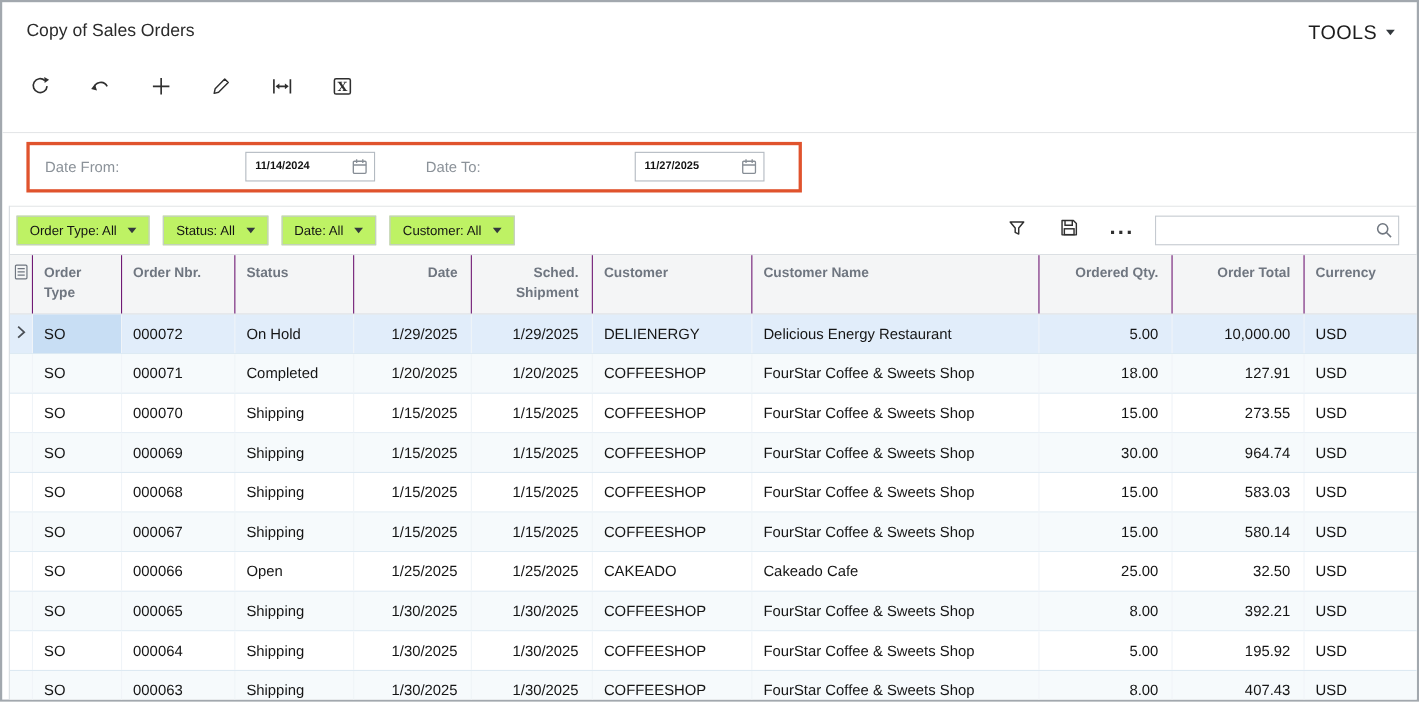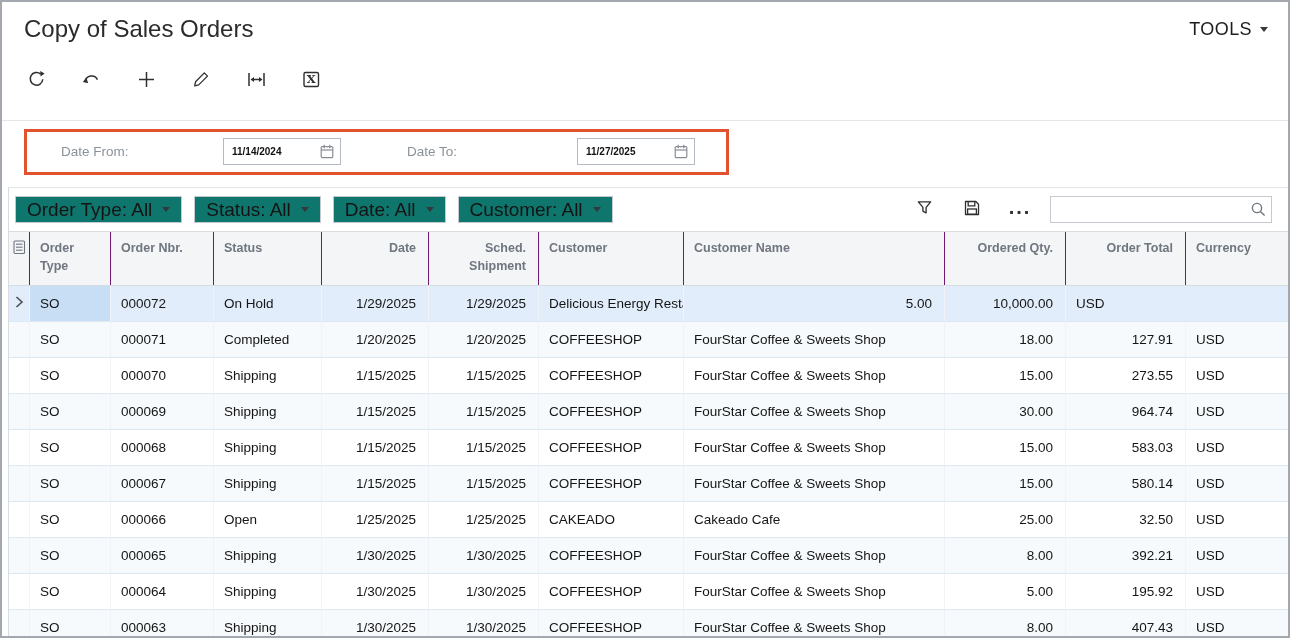--- a/index.html
+++ b/index.html
@@ -3,41 +3,41 @@
 <meta charset="utf-8">
 <style>
   html,body{margin:0;padding:0;background:#e9e9e9;}
   .window{
     width:1290px;height:638px;box-sizing:border-box;border:2px solid #a2a8ae;
     background:#fff;overflow:hidden;position:relative;
     font-family:"Liberation Sans","DejaVu Sans",sans-serif;color:#1b1b1b;
   }
   
   .title-bar{display:flex;justify-content:space-between;align-items:center;padding:12px 20px 0 22px;height:30px;}
-  .page-title{font-size:24px;font-weight:400;color:#2b2b2b;margin:0;}
+  .page-title{font-size:16px;font-weight:400;color:#2b2b2b;margin:0;}
   .tools-menu{display:flex;align-items:center;gap:8px;font-size:18px;letter-spacing:.4px;color:#1d1d1d;cursor:pointer;}
   .caret{width:0;height:0;border-left:4.5px solid transparent;border-right:4.5px solid transparent;border-top:5px solid #33383d;}
   
   .toolbar{margin:26px 0 0 24px;display:flex;gap:34px;align-items:center;height:22px;}
   .tb-btn{width:21px;height:21px;display:flex;align-items:center;justify-content:center;cursor:pointer;}
   .sep{border-top:1px solid #e4e6e8;margin-top:28px;}
   
   .date-callout{margin:8px 0 0 22px;width:705px;height:46px;box-sizing:border-box;border:3px solid #e0532d;position:relative;}
-  .fld-label{position:absolute;top:12px;font-size:13.5px;color:#8b9299;margin-left:20px;}
+  .fld-label{position:absolute;top:12px;font-size:13.5px;color:#8b9299;}
   .lbl-from{left:14px;} .lbl-to{left:360px;}
   .date-box{position:absolute;top:6px;height:27px;width:118px;box-sizing:border-box;border:1px solid #b3bac1;
     display:flex;align-items:center;justify-content:space-between;padding:0 6px 0 8px;background:#fff;}
   .box-from{left:196px;} .box-to{left:550px;}
   .date-box input{border:0;outline:0;width:82px;font-family:inherit;font-size:10px;font-weight:bold;color:#111;padding:0;background:transparent;}
   .cal-btn{display:flex;align-items:center;cursor:pointer;}
   
   .grid-area{margin:12px 0 0 6px;border-left:1px solid #d7dce0;}
   .grid-toolbar{border-top:1px solid #e4e6e8;display:flex;align-items:center;padding:8px 16px 8px 6px;}
-  .chip{display:flex;align-items:center;gap:10px;border:1px solid #c5cad0;background:#0f766e;height:27px;box-sizing:border-box;
-    padding:0 11px;margin-right:12px;font-size:19px;color:#141414;cursor:pointer;white-space:nowrap;}
+  .chip{display:flex;align-items:center;gap:10px;border:1px solid #c5cad0;background:#bef264;height:27px;box-sizing:border-box;
+    padding:0 11px;margin-right:12px;font-size:12px;color:#141414;cursor:pointer;white-space:nowrap;}
   .right-icons{margin-left:auto;display:flex;align-items:center;gap:28px;margin-right:20px;}
   .icon-btn{display:flex;align-items:center;justify-content:center;cursor:pointer;width:20px;height:20px;}
   .dots{font-size:20px;font-weight:bold;letter-spacing:2px;color:#2f2f2f;line-height:10px;height:16px;}
   .search-wrap{position:relative;width:222px;height:27px;}
   .search-wrap input{width:100%;height:100%;box-sizing:border-box;border:1px solid #c5cad0;padding:0 26px 0 8px;
     font-family:inherit;font-size:13.5px;outline:none;}
   .search-ico{position:absolute;right:5px;top:5px;}
   
   .grid{border-top:1px solid #d7dce0;border-bottom:1px solid #b7bec4;}
   .grid-header,.grid-row{display:grid;grid-template-columns:21px 81px 103px 108px 107px 110px 145px 261px 121px 120px minmax(0,1fr);}
@@ -220,20 +220,21 @@
             <div class="cell gutter">
               <span><svg width="9" height="14" viewBox="0 0 9 14">
                   <polyline points="1.5,2 7,7 1.5,12" fill="none" stroke="#4a4f55" stroke-width="1.6"></polyline>
                 </svg></span>
             </div>
             <div class="cell active-cell">SO</div>
             <div class="cell">000072</div>
             <div class="cell">On Hold</div>
             <div class="cell r">1/29/2025</div>
             <div class="cell r">1/29/2025</div>
+            <div class="cell">DELIENERGY</div>
             <div class="cell">Delicious Energy Restaurant</div>
             <div class="cell r">5.00</div>
             <div class="cell r">10,000.00</div>
             <div class="cell">USD</div>
           </div>
           <div class="grid-row">
             <div class="cell gutter"></div>
             <div class="cell">SO</div>
             <div class="cell">000071</div>
             <div class="cell">Completed</div>

